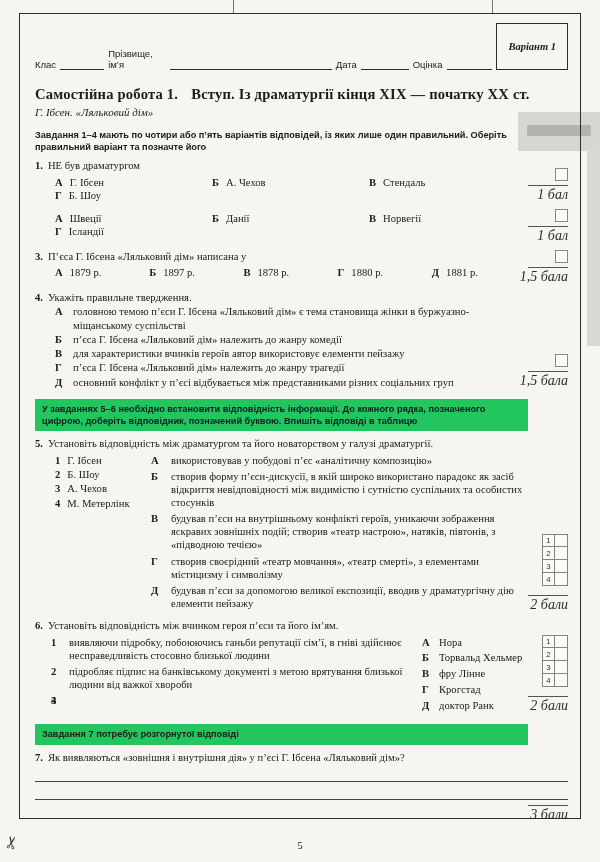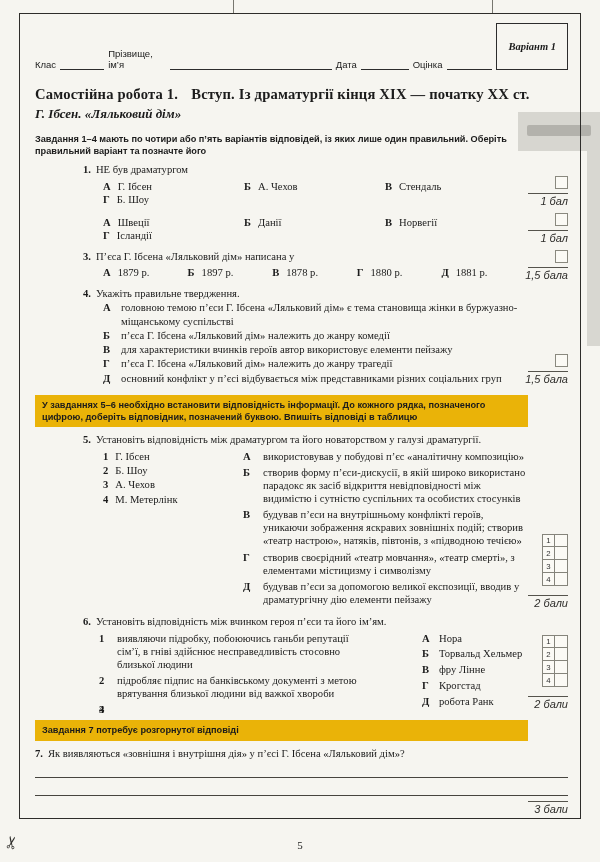--- a/index.html
+++ b/index.html
@@ -24,48 +24,48 @@
 
   .meta-row{display:flex;align-items:flex-end;gap:4px;
     font-family:"Liberation Sans","DejaVu Sans",sans-serif;font-size:9.5px;}
   .fill{border-bottom:1px solid #2c2c2c;height:11px;display:inline-block;}
   .w-class{width:48px;} .w-name{width:176px;} .w-date{width:52px;} .w-grade{width:50px;}
   .variant-box{margin-left:auto;border:1.2px solid #2c2c2c;padding:17px 11px;
     font-family:"Liberation Serif",serif;font-weight:bold;font-style:italic;font-size:10.5px;white-space:nowrap;}
 
   .title{margin-top:16px;font-size:14.6px;font-weight:bold;letter-spacing:.2px;}
   .title .t1{margin-right:13px;}
-  .subtitle{margin-top:3px;font-size:13px;font-weight:bold;font-style:italic;}
+  .subtitle{margin-top:3px;font-size:11px;font-weight:normal;font-style:italic;}
 
   .instr{margin-top:11px;margin-right:40px;
     font-family:"Liberation Sans","DejaVu Sans",sans-serif;font-weight:bold;
     font-size:9.2px;line-height:1.32;}
-  .instr.shaded{background:#eab308;padding:4px 7px;margin-top:10px;}
+  .instr.shaded{background:#22c55e;padding:4px 7px;margin-top:10px;}
 
   .q{display:flex;margin-top:6px;}
-  .q-main{flex:1;min-width:0;margin-left:48px;}
+  .q-main{flex:1;min-width:0;}
   .q-rail{width:42px;box-sizing:border-box;padding-left:4px;
     display:flex;flex-direction:column;align-items:flex-end;justify-content:flex-end;}
   .q-head{font-size:10.6px;line-height:1.28;}
   .q-num{font-weight:bold;margin-right:5px;}
   .letter{font-weight:bold;margin-right:7px;font-style:normal;}
 
   .opts{display:grid;margin-top:3px;padding-left:20px;font-size:10.6px;line-height:1.28;}
   .cols-4{grid-template-columns:repeat(3,1fr);}
   .cols-5{grid-template-columns:repeat(5,1fr);}
 
   .stmt{position:relative;padding-left:38px;font-size:10.6px;line-height:1.25;margin-top:1px;}
   .stmt .letter{position:absolute;left:20px;}
 
   .checkbox{width:13px;height:13px;box-sizing:border-box;border:1px solid #8a897f;background:#fbfaf5;margin-bottom:4px;}
   .score-line{width:40px;border-top:1px solid #55534c;}
-  .score-text{font-family:Liberation Sans, sans-serif;font-style:italic;
-    font-size:11px;margin-top:1px;color:#2e2d2a;white-space:nowrap;}
-
-  .match{display:flex;margin-top:3px;gap:44px;}
+  .score-text{font-family:Liberation Serif, serif;font-style:italic;
+    font-size:14px;margin-top:1px;color:#2e2d2a;white-space:nowrap;}
+
+  .match{display:flex;margin-top:3px;}
   .m-left{width:112px;box-sizing:border-box;padding-left:20px;font-size:10.6px;line-height:1.35;}
   .m-right{flex:1;min-width:0;}
   .m-item{position:relative;padding-left:24px;font-size:10.6px;line-height:1.24;margin-bottom:3px;}
   .m-item .letter{position:absolute;left:4px;}
 
   .q6-items{flex:1;min-width:0;}
   .q6-item{position:relative;padding-left:34px;font-size:10.6px;line-height:1.24;margin-bottom:3px;}
   .q6-item .num{position:absolute;left:16px;font-weight:bold;}
   .q6-names{width:116px;box-sizing:border-box;padding-left:12px;font-size:10.6px;line-height:1.3;}
   .q6-name{position:relative;padding-left:17px;margin-bottom:2px;}
@@ -248,21 +248,21 @@
           <div class="q6-item"><span class="num">1</span><span>виявляючи підробку, побоюючись ганьби репутації сім’ї, в гніві здійснює несправедливість стосовно близької людини</span></div>
           <div class="q6-item"><span class="num">2</span><span>підробляє підпис на банківському документі з метою врятування близької людини від важкої хвороби</span></div>
           <div class="q6-item"><span class="num">3</span></div>
           <div class="q6-item"><span class="num">4</span></div>
         </div>
         <div class="q6-names">
           <div class="q6-name"><b class="letter">А</b><span>Нора</span></div>
           <div class="q6-name"><b class="letter">Б</b><span>Торвальд Хельмер</span></div>
           <div class="q6-name"><b class="letter">В</b><span>фру Лінне</span></div>
           <div class="q6-name"><b class="letter">Г</b><span>Крогстад</span></div>
-          <div class="q6-name"><b class="letter">Д</b><span>робота Ранк</span></div>
+          <div class="q6-name"><b class="letter">Д</b><span>доктор Ранк</span></div>
         </div>
       </div>
     </div>
     <div class="q-rail">
       <div class="ans-grid">
         <div class="ag-row">
             <span class="ag-cell">1</span>
             <span class="ag-cell blank"></span>
           </div>
         <div class="ag-row">

